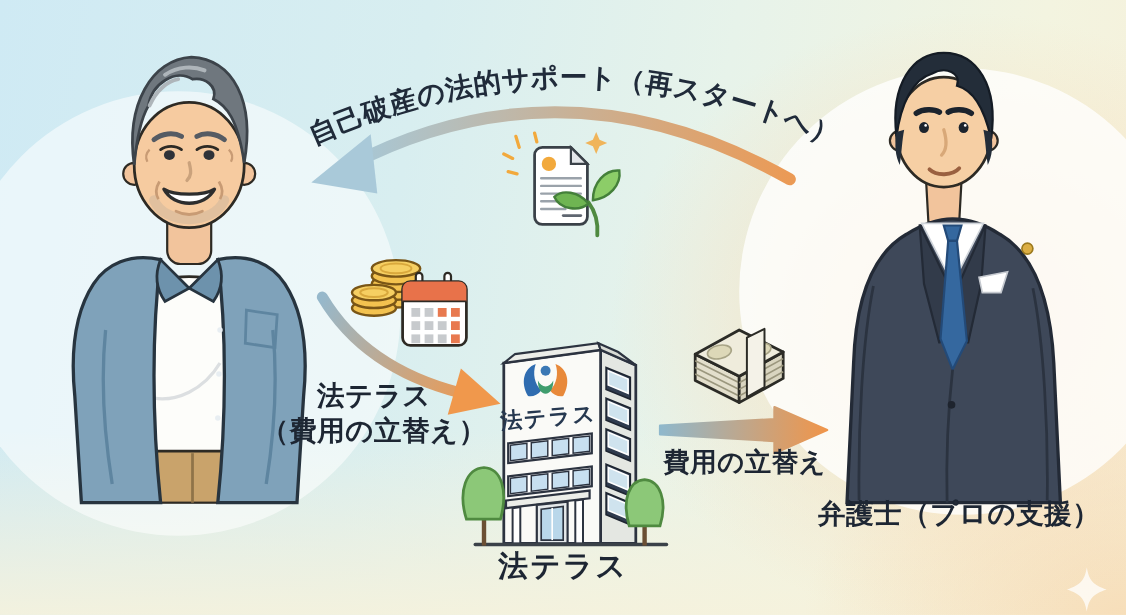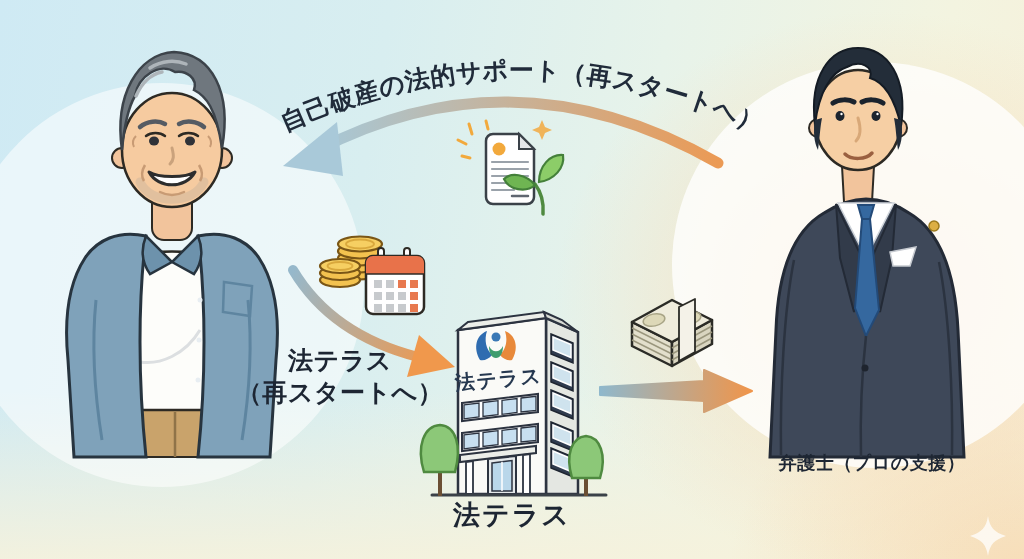--- a/index.html
+++ b/index.html
@@ -11,21 +11,21 @@
       radial-gradient(ellipse 420px 320px at 100% 102%, rgba(247,219,180,0.9) 0%, rgba(247,219,180,0) 70%),
       linear-gradient(to bottom, rgba(246,245,229,0) 70%, rgba(246,242,220,0.9) 100%),
       linear-gradient(100deg, #cfeaf4 0%, #d8eef0 35%, #e7f3ea 60%, #f3f4e0 85%, #f6f0da 100%);
   }
   .art{position:absolute;left:0;top:0;}
   .lbl{
     position:absolute;font-weight:700;color:#1d2633;text-align:center;
     letter-spacing:0.5px;line-height:1.25;white-space:nowrap;
   }
   .lbl-user{left:12px;top:452px;width:320px;font-size:25px;}
-  .lbl-lawyer{left:722px;top:452px;width:300px;font-size:18px;}
+  .lbl-lawyer{left:722px;top:452px;width:300px;font-size:25px;}
   .lbl-installment{left:190px;top:344px;width:300px;font-size:25px;line-height:32px;}
   .lbl-advance{left:527px;top:406px;width:300px;font-size:24px;}
   .lbl-caption{left:412px;top:499px;width:200px;font-size:27px;letter-spacing:2px;}
 </style>
 </head>
 <body>
 
 <div class="stage">
 
 <svg class="art" width="1024" height="559" viewBox="0 0 1024 559" xmlns="http://www.w3.org/2000/svg">
@@ -255,18 +255,19 @@
         <circle cx="877.5" cy="114" r="1.2" fill="#ffffff"></circle>
     <path d="M 858 118 C 861 128 861 136 856 141" stroke="#d8a878" stroke-width="3" fill="none" stroke-linecap="round"></path>
     <path d="M 845 154 C 851 160 866 160 872 153" stroke="#9a6040" stroke-width="3.5" fill="none" stroke-linecap="round"></path>
   </g>
 
   <path d="M 988 516 C 990 528 994 532 1006 536 C 994 540 990 544 988 556 C 986 544 982 540 970 536 C 982 532 986 528 988 516 Z" fill="#ffffff" opacity="0.75"></path>
 </svg>
 
 <div class="lbl lbl-installment">
   <span style="display:block;">法テラス</span>
-  <span style="display:block;">（再スタートへ）</span>
+  <span style="display:block;">（費用の立替え）</span>
 </div>
+<div class="lbl lbl-advance">費用の立替え</div>
 <div class="lbl lbl-lawyer">弁護士（プロの支援）</div>
 <div class="lbl lbl-caption">法テラス</div>
 
 </div>
 
 </body></html>

